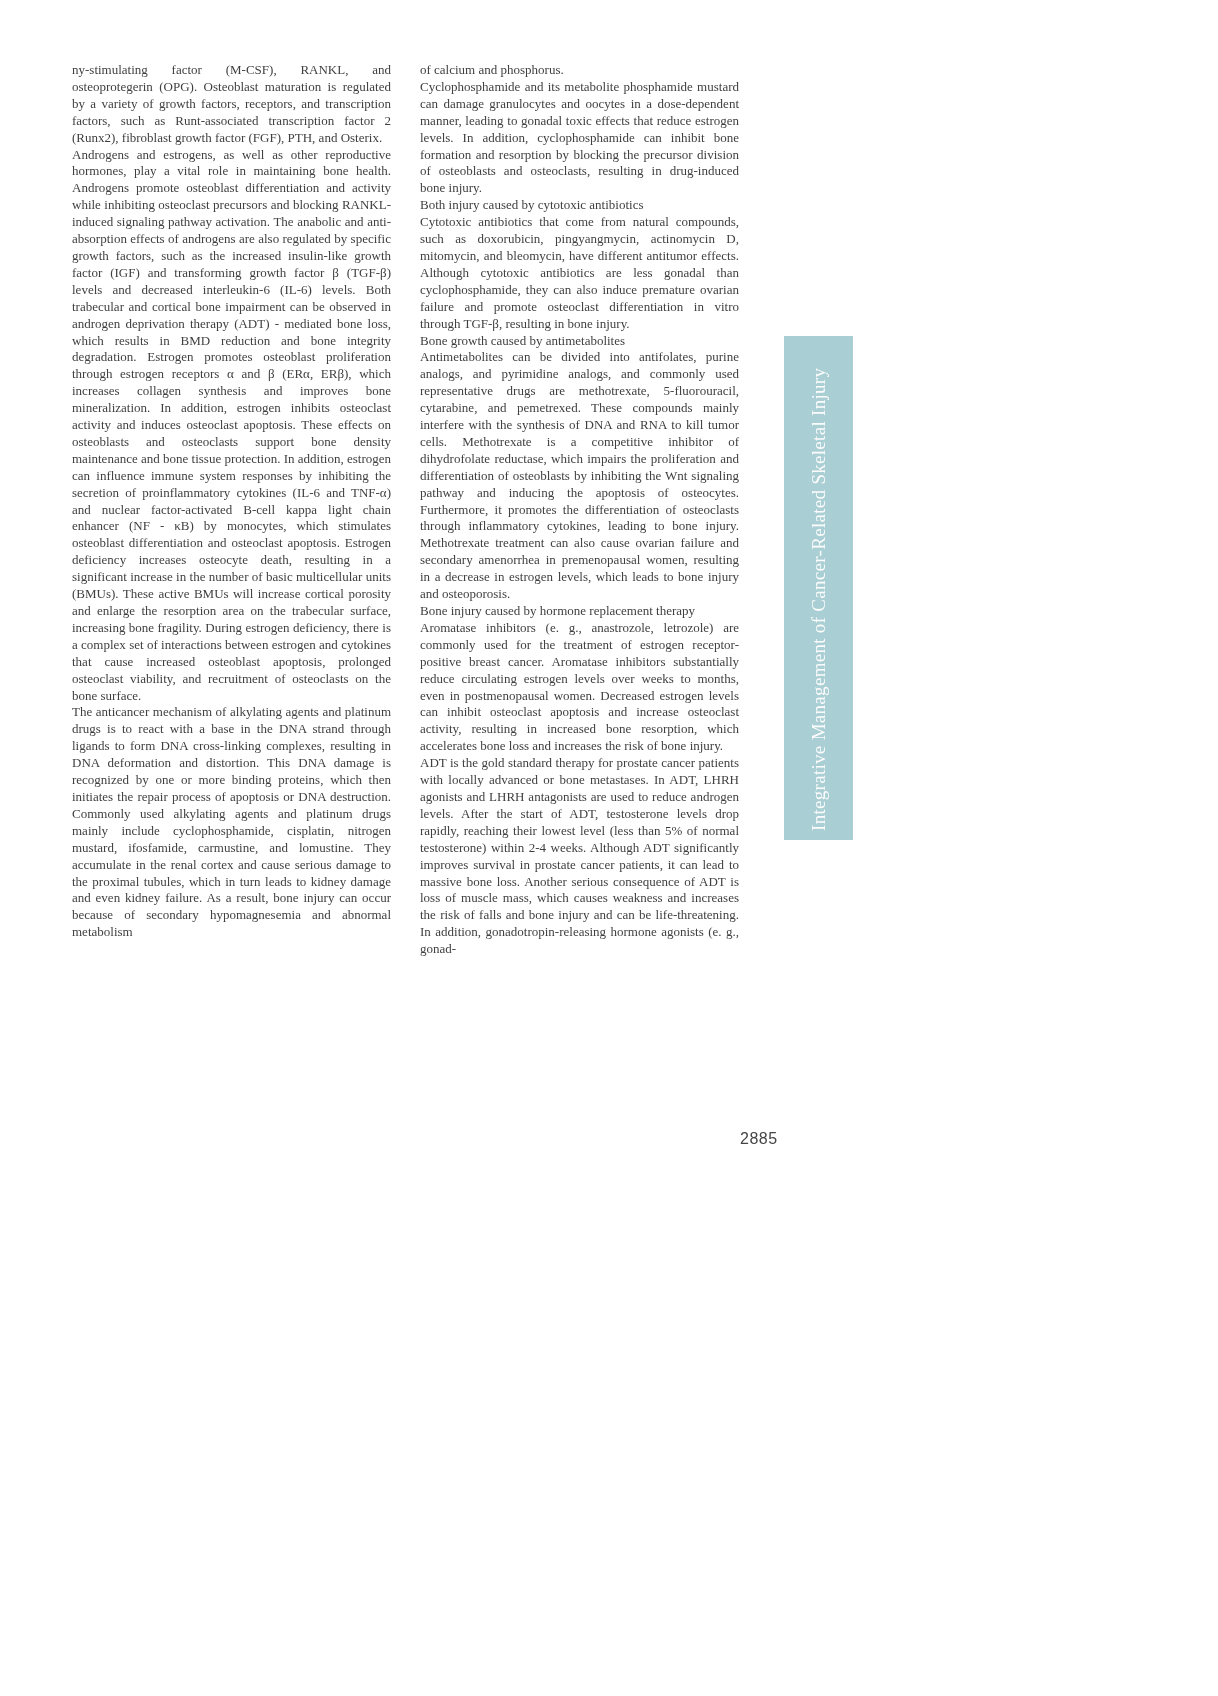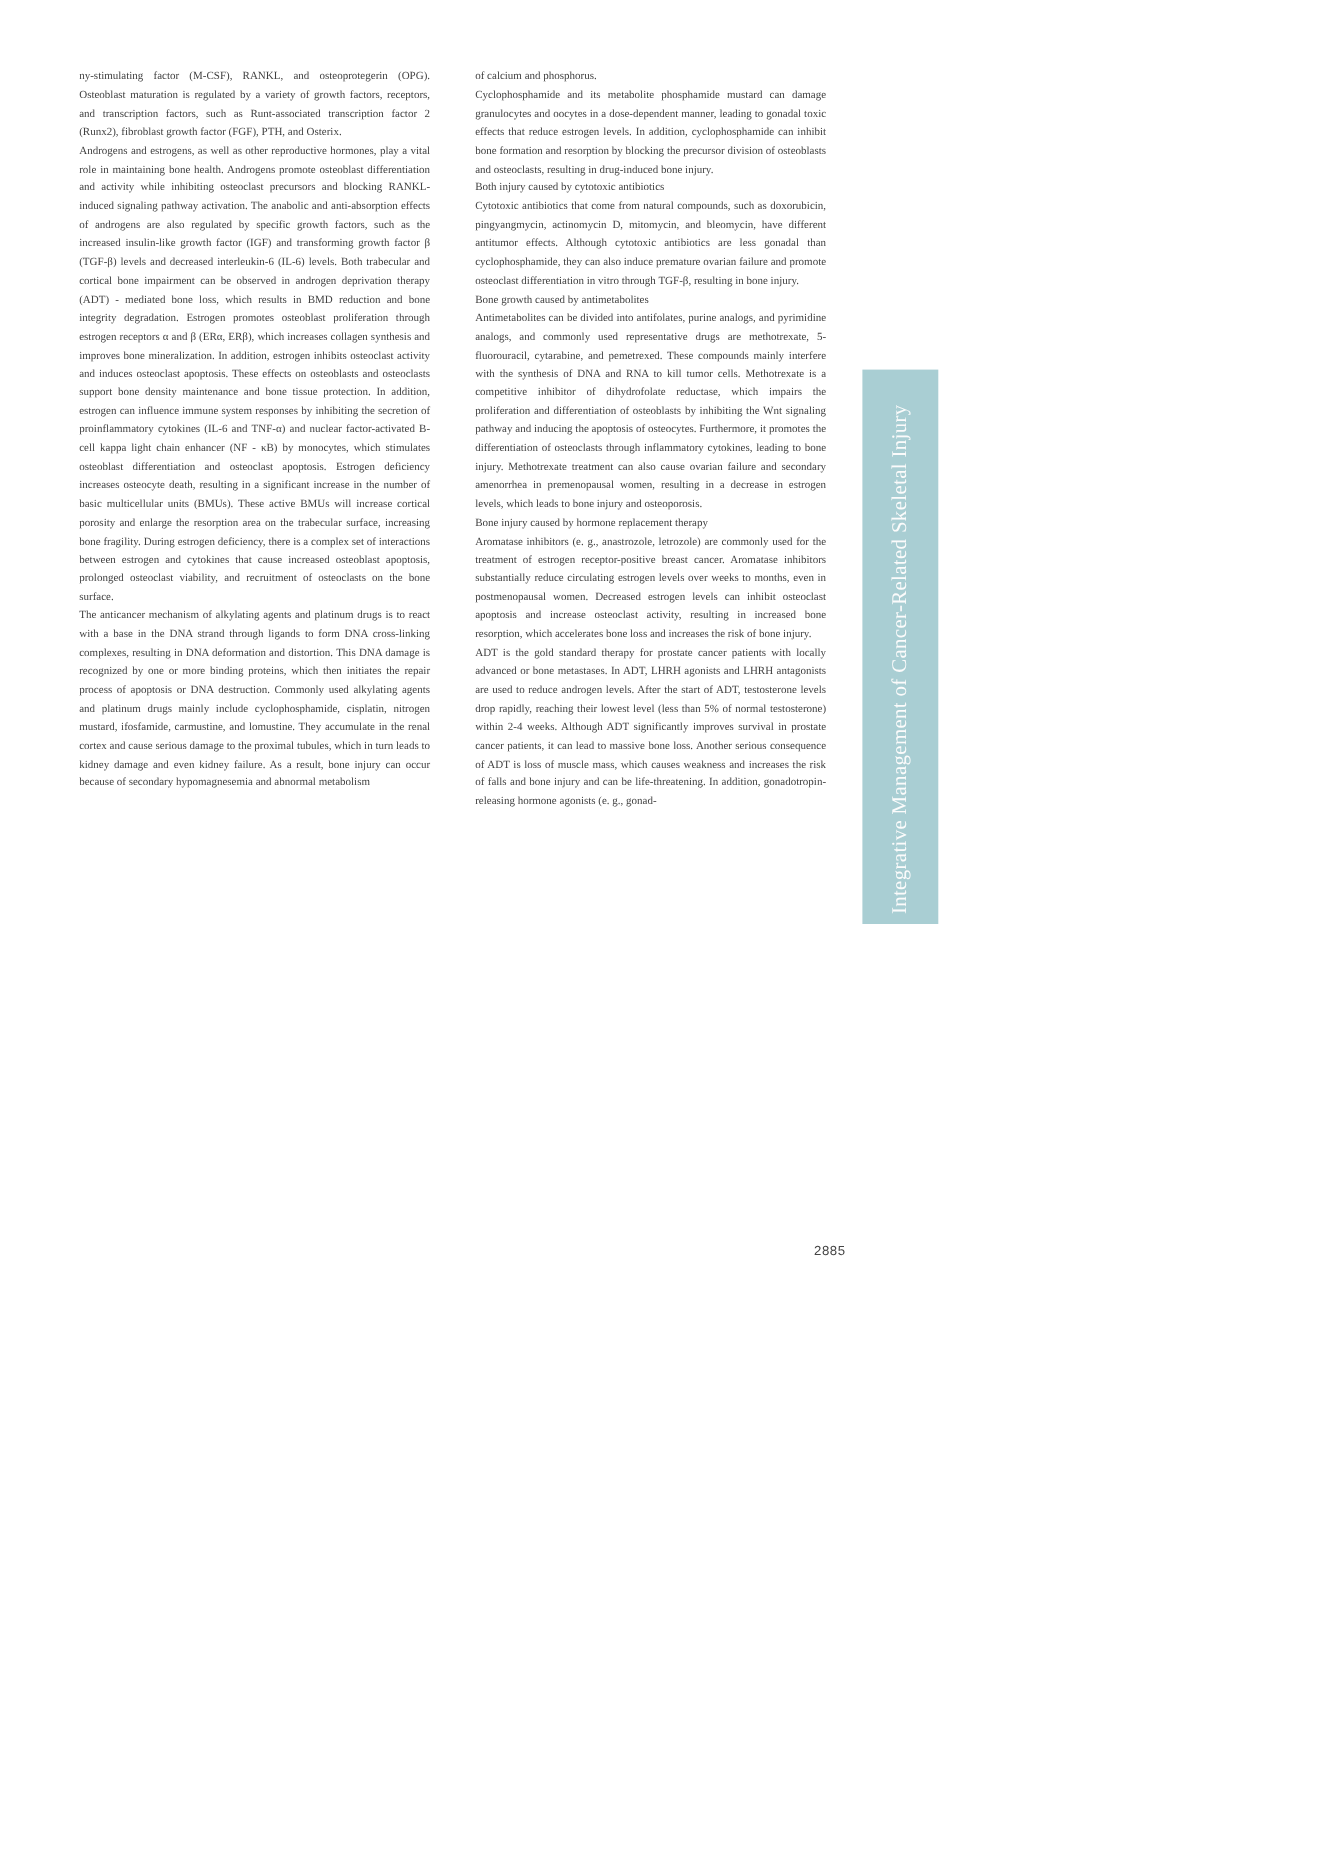--- a/index.html
+++ b/index.html
@@ -13,27 +13,27 @@
     height: 1696px;
     background: #ffffff;
     overflow: hidden;
     font-family: "Liberation Serif", "DejaVu Serif", serif;
     color: #3f3f3f;
   }
   .text-column {
     position: absolute;
     top: 62px;
     width: 319px;
-    font-size: 10px;
+    font-size: 13px;
     line-height: 16.9px;
     text-align: justify;
     text-justify: inter-word;
   }
   .col-left  { left: 72px; }
-  .col-right { left: 432px; }
+  .col-right { left: 420px; }
   .text-column p {
     margin: 0;
     padding: 0;
   }
   .sidebar-tab {
     position: absolute;
     left: 784px;
     top: 336px;
     width: 69px;
     height: 504px;
@@ -55,21 +55,21 @@
     padding-left: 9px;
     box-sizing: border-box;
     text-align: left;
     font-family: "Liberation Serif", "DejaVu Serif", serif;
   }
   .page-number {
     position: absolute;
     left: 740px;
     top: 1130px;
     font-family: "Liberation Sans", "DejaVu Sans", sans-serif;
-    font-size: 12px;
+    font-size: 16px;
     color: #454545;
     letter-spacing: 0.5px;
   }
 </style>
 </head>
 <body>
 
 <div class="page">
 
   <div class="text-column col-left">

